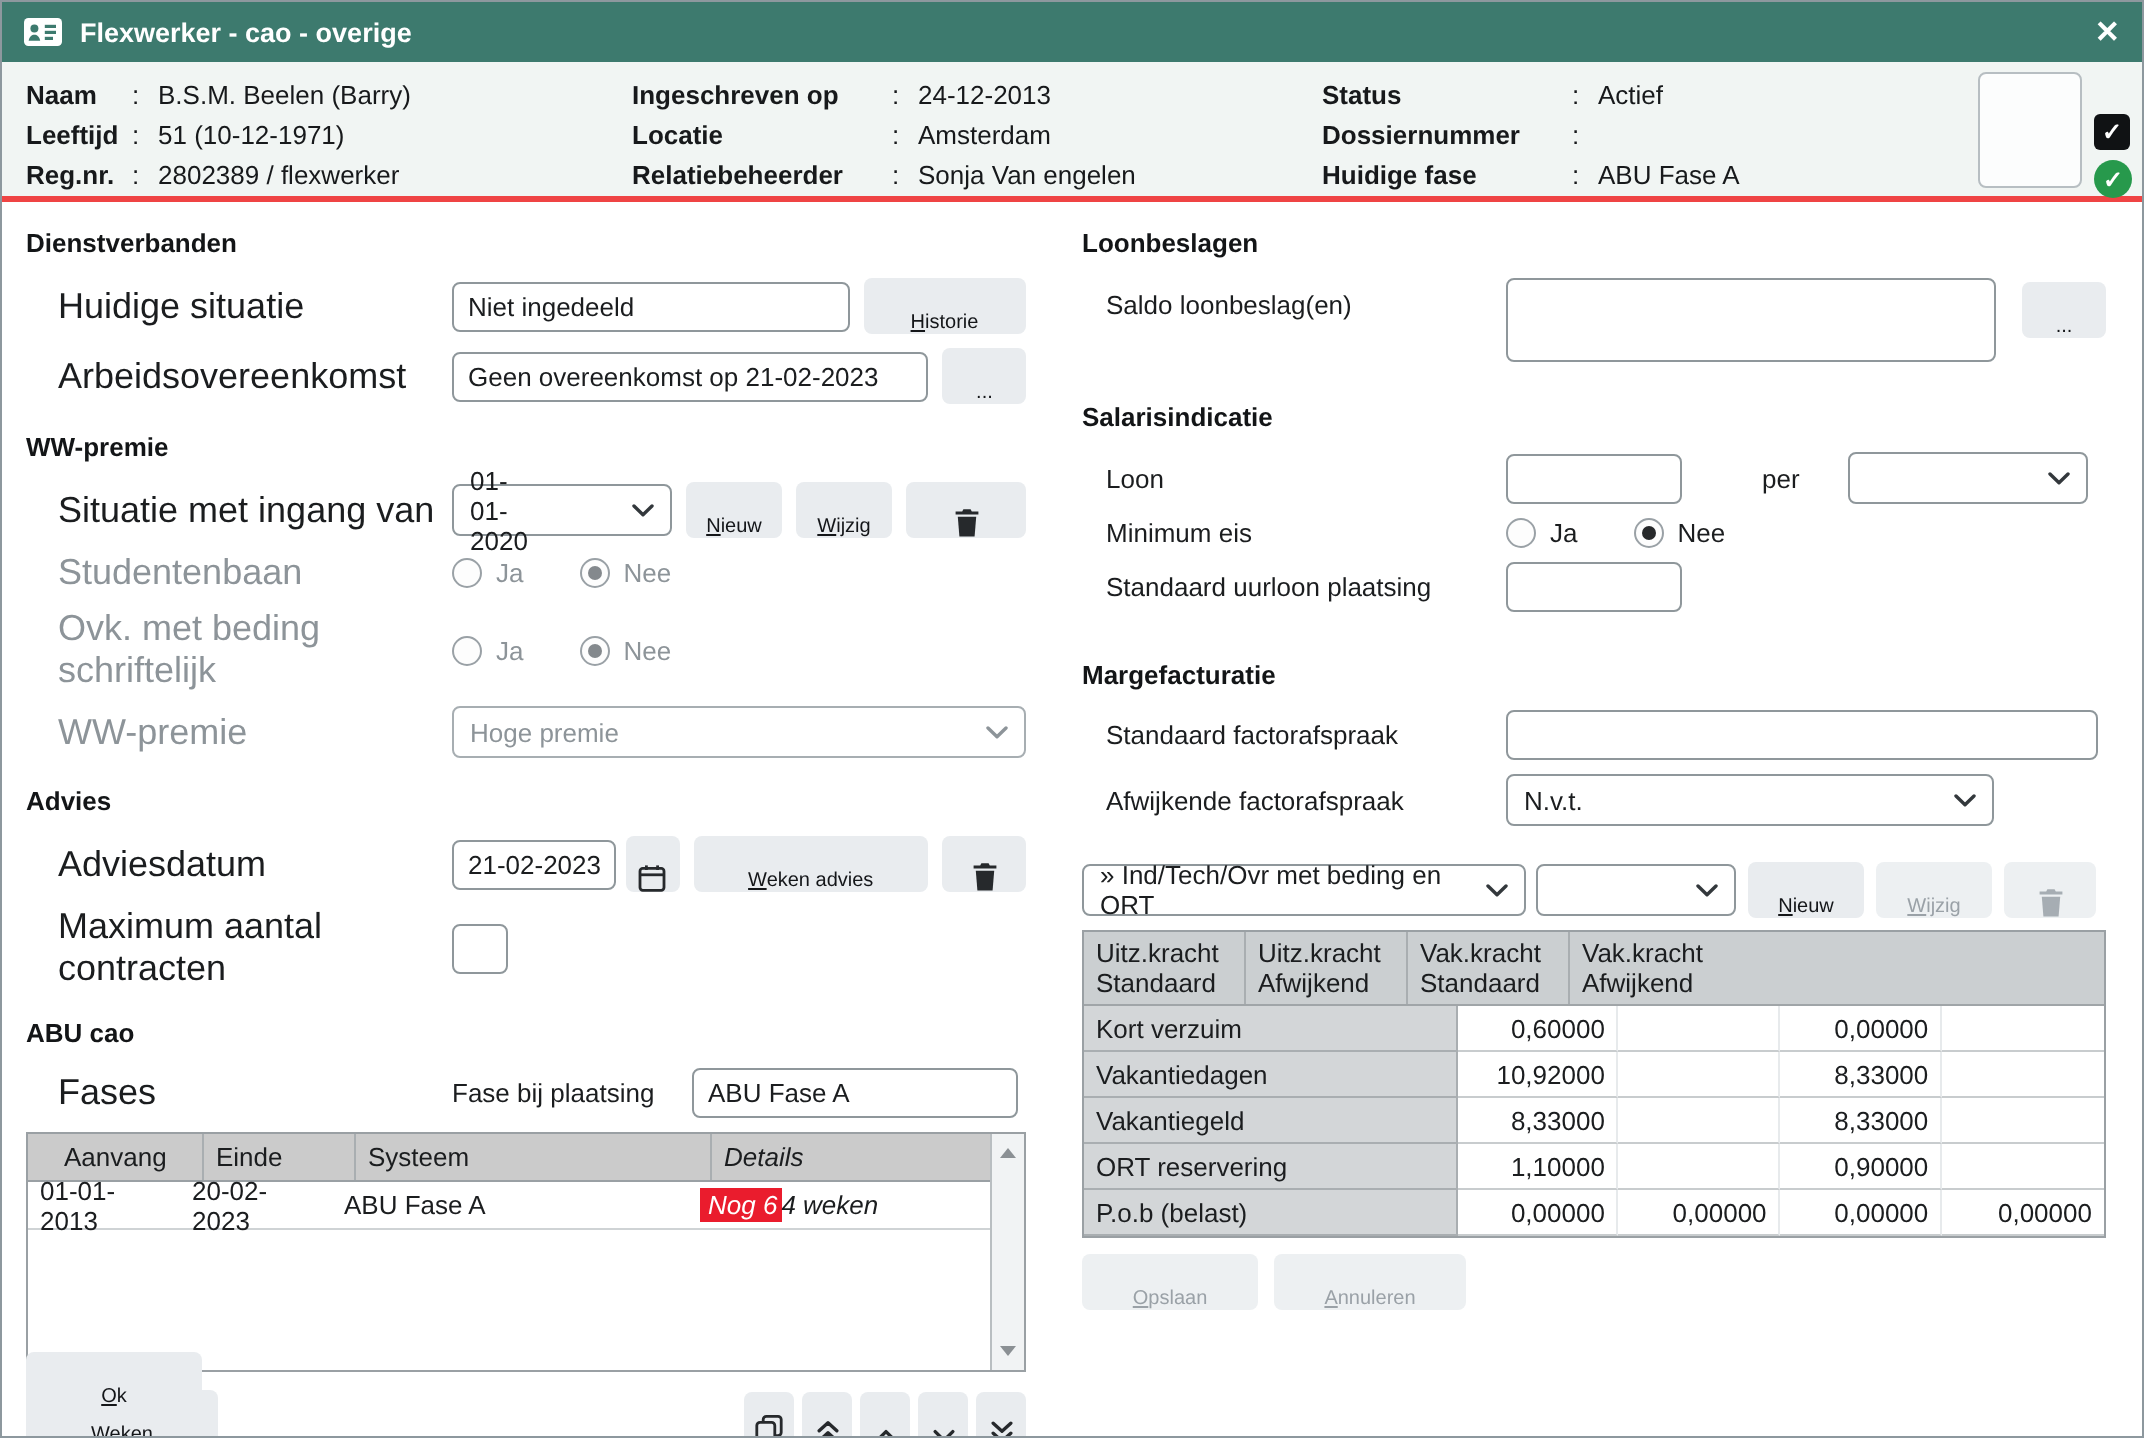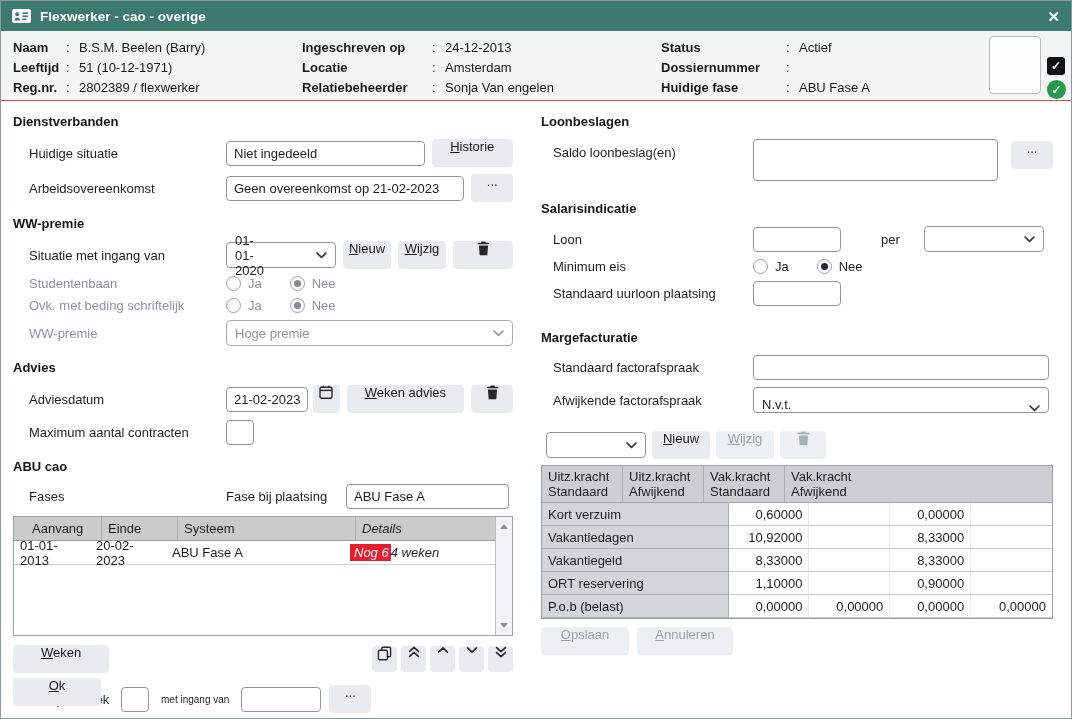--- a/index.html
+++ b/index.html
@@ -6,49 +6,49 @@
   html,body { margin:0; padding:0; background:#cfd4d6; }
   body { font-family:"Liberation Sans", sans-serif; }
   .window { position:relative; width:1072px; height:719px; background:#fff; border:1px solid #8d989e; overflow:hidden; }
 
   
   .titlebar { height:30px; background:#3d7a6e; display:flex; align-items:center; padding:0 11px; gap:9px; }
   .titlebar .title { color:#fff; font-size:13.5px; font-weight:bold; }
   .titlebar .close { margin-left:auto; color:#fff; font-size:15px; font-weight:bold; cursor:pointer; line-height:1; }
 
   
-  .infobar { position:relative; height:70px; background:#f1f5f3; border-bottom:1px solid #ef4444; font-size:13px; color:#17191b; }
+  .infobar { position:relative; height:70px; background:#f1f5f3; border-bottom:3px solid #ef4444; font-size:13px; color:#17191b; }
   .info-col { position:absolute; top:7px; display:flex; flex-direction:column; gap:1px; }
   .info-row { display:flex; line-height:19px; }
   .info-label { font-weight:bold; }
   .col1 .info-label { width:53px; }
   .col2 .info-label { width:130px; }
   .col3 .info-label { width:125px; }
   .colon { width:13px; }
   .photo-box { position:absolute; left:988px; top:5px; width:52px; height:58px; background:#fcfdfd; border:1px solid #b7bec2; border-radius:4px; }
   .chk-black { position:absolute; left:1046px; top:26px; width:18px; height:18px; background:#101214; border-radius:3px; color:#fff; display:flex; align-items:center; justify-content:center; font-size:12px; font-weight:bold; }
   .chk-green { position:absolute; left:1046px; top:49px; width:19px; height:19px; background:#27994c; border-radius:50%; color:#fff; display:flex; align-items:center; justify-content:center; font-size:12px; font-weight:bold; }
 
   
   .main { display:flex; align-items:flex-start; padding:13px 12px 0 12px; color:#1b1d1f; }
   .lcol { width:500px; flex:0 0 500px; }
   .rcol { width:512px; flex:0 0 512px; margin-left:28px; }
   h2 { font-size:13px; font-weight:bold; margin:0 0 10px 0; color:#131517; }
   .sect { margin-bottom:14px; }
   .row { display:flex; align-items:center; margin-bottom:7px; }
-  .lbl { flex:0 0 213px; padding-left:16px; font-size:13px; }
+  .lbl { flex:0 0 213px; padding-left:16px; font-size:18px; }
   .lblr { flex:0 0 212px; padding-left:12px; font-size:13px; }
 
   .inp { height:25px; border:1px solid #8f979b; border-radius:4px; background:#fff; font-family:inherit; font-size:13px; color:#1b1d1f; padding:0 7px; }
   .sel { height:26px; border:1px solid #8f979b; border-radius:4px; background:#fff; display:inline-flex; align-items:center; justify-content:space-between; padding:0 8px; font-size:13px; color:#1b1d1f; cursor:default; }
   .sel .chev { flex:0 0 auto; margin-left:6px; display:flex; }
   .sel.dis { color:#8d9499; border-color:#a7aeb2; }
   .sel.dis svg path { stroke:#8d9499; }
 
-  .btn { display:inline-flex; align-items:flex-start; justify-content:center; height:28px; background:#e9ecef; border:none; border-radius:4px; font-family:inherit; font-size:13px; color:#141619; padding:0 10px; cursor:pointer; }
+  .btn { display:inline-flex; align-items:flex-end; justify-content:center; height:28px; background:#e9ecef; border:none; border-radius:4px; font-family:inherit; font-size:10px; color:#141619; padding:0 10px; cursor:pointer; }
   .btn .t { display:block; }
   .btn .t::first-letter { text-decoration:underline; }
   .btn.dis { color:#9aa1a7; background:#edf0f2; cursor:default; }
   .btn.dis svg path, .btn.dis svg rect { fill:#a6adb3; }
   .icon-btn { padding:0; }
 
   .radio { width:15px; height:15px; border:1px solid #9aa1a6; border-radius:50%; background:#fdfdfd; display:inline-flex; align-items:center; justify-content:center; margin-right:7px; }
   .radio .dot { width:7px; height:7px; border-radius:50%; }
   .radio.on .dot { background:#27292b; }
   .radio.dis-on .dot { background:#84898d; }
@@ -113,21 +113,21 @@
           <span class="info-label">Leeftijd</span>
           <span class="colon">:</span>
           <span>51 (10-12-1971)</span>
         </div>
       <div class="info-row">
           <span class="info-label">Reg.nr.</span>
           <span class="colon">:</span>
           <span>2802389 / flexwerker</span>
         </div>
     </div>
-    <div class="info-col col2" style="left:301px;">
+    <div class="info-col col2" style="left:315px;">
       <div class="info-row">
           <span class="info-label">Ingeschreven op</span>
           <span class="colon">:</span>
           <span>24-12-2013</span>
         </div>
       <div class="info-row">
           <span class="info-label">Locatie</span>
           <span class="colon">:</span>
           <span>Amsterdam</span>
         </div>
@@ -409,33 +409,41 @@
       </div>
 
       <div class="sect" style="margin-top:24px;">
         <h2>Margefacturatie</h2>
         <div class="row">
           <span class="lblr">Standaard factorafspraak</span>
           <input class="inp" style="width: 296px;" value="">
         </div>
         <div class="row">
           <span class="lblr">Afwijkende factorafspraak</span>
-          <span class="sel" style="width:296px;align-items:flex-end;">
+          <span class="sel" style="width:244px;">
               <span>N.v.t.</span>
               <span class="chev">
                 <svg width="11" height="7" viewBox="0 0 11 7">
                   <path d="M1 1l4.5 4.4L10 1" fill="none" stroke="#33383c" stroke-width="1.7" stroke-linecap="round" stroke-linejoin="round"></path>
                 </svg>
               </span>
             </span>
         </div>
       </div>
 
       <div class="sect" style="margin-top:18px;">
         <div class="row" style="margin-bottom:6px;">
+          <span class="sel" style="width:222px;">
+              <span>» Ind/Tech/Ovr met beding en ORT</span>
+              <span class="chev">
+                <svg width="11" height="7" viewBox="0 0 11 7">
+                  <path d="M1 1l4.5 4.4L10 1" fill="none" stroke="#33383c" stroke-width="1.7" stroke-linecap="round" stroke-linejoin="round"></path>
+                </svg>
+              </span>
+            </span>
           <span class="sel" style="width:100px; margin-left:5px;">
               <span></span>
               <span class="chev">
                 <svg width="11" height="7" viewBox="0 0 11 7">
                   <path d="M1 1l4.5 4.4L10 1" fill="none" stroke="#33383c" stroke-width="1.7" stroke-linecap="round" stroke-linejoin="round"></path>
                 </svg>
               </span>
             </span>
           <button class="btn" style="width:58px; margin-left:6px;">
               <span class="t">Nieuw</span>

